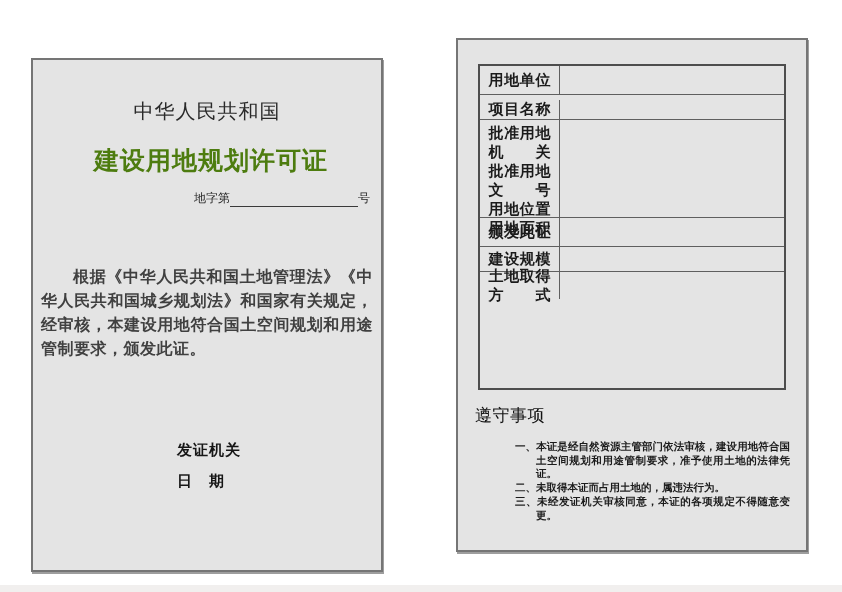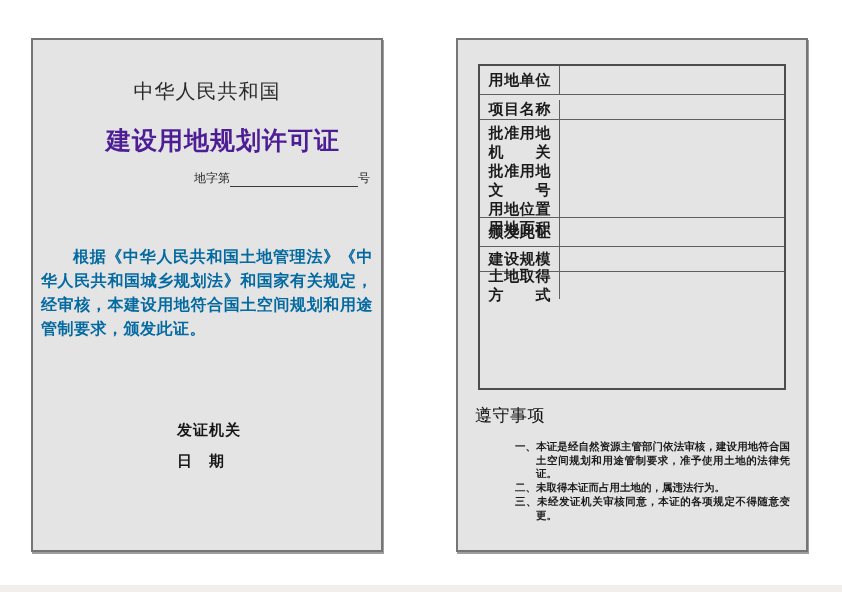--- a/index.html
+++ b/index.html
@@ -15,51 +15,51 @@
     position:absolute;left:0;bottom:0;width:842px;height:7px;
     background:#f1efee;
   }
   .page{
     position:absolute;top:38px;width:352px;height:514px;
     background:#e4e4e4;
     border:2px solid #757575;
     box-sizing:border-box;
     box-shadow:1px 2px 0 #9e9e9e;
   }
-  .page-left{left:31px;}
+  .page-left{left:31px;margin-top:20px;}
   .page-right{left:456px;}
 
   
   .country{
     position:absolute;top:38px;left:0;width:100%;
     text-align:center;
     font-family:"Liberation Serif", serif;
     font-size:20px;letter-spacing:1px;color:#2a2a2a;
   }
   .main-title{
-    position:absolute;top:84px;left:16px;width:100%;
+    position:absolute;top:84px;left:4px;width:100%;
     text-align:center;
-    font-size:25px;font-weight:bold;letter-spacing:1px;color:#4c1d95;
+    font-size:25px;font-weight:bold;letter-spacing:1px;color:#4d7c0f;
   }
   .serial-line{
     position:absolute;top:130px;left:0;right:11px;
     text-align:right;
     font-family:"Liberation Serif", serif;
     font-size:12px;color:#222;
   }
   .serial-underline{
     display:inline-block;width:128px;height:13px;
     border-bottom:1px solid #3a3a3a;
     vertical-align:bottom;
   }
   .body-text{
     position:absolute;top:205px;left:8px;right:8px;
     font-size:16px;font-weight:bold;line-height:24px;
     letter-spacing:0.5px;text-align:justify;
-    text-indent:2em;color:#0369a1;
+    text-indent:2em;color:#404040;
   }
   .issuer-label{
     position:absolute;top:381px;left:144px;
     font-size:15px;font-weight:bold;letter-spacing:1px;
   }
   .date-label{
     position:absolute;top:412px;left:144px;
     font-size:15px;font-weight:bold;letter-spacing:1px;
   }
 

